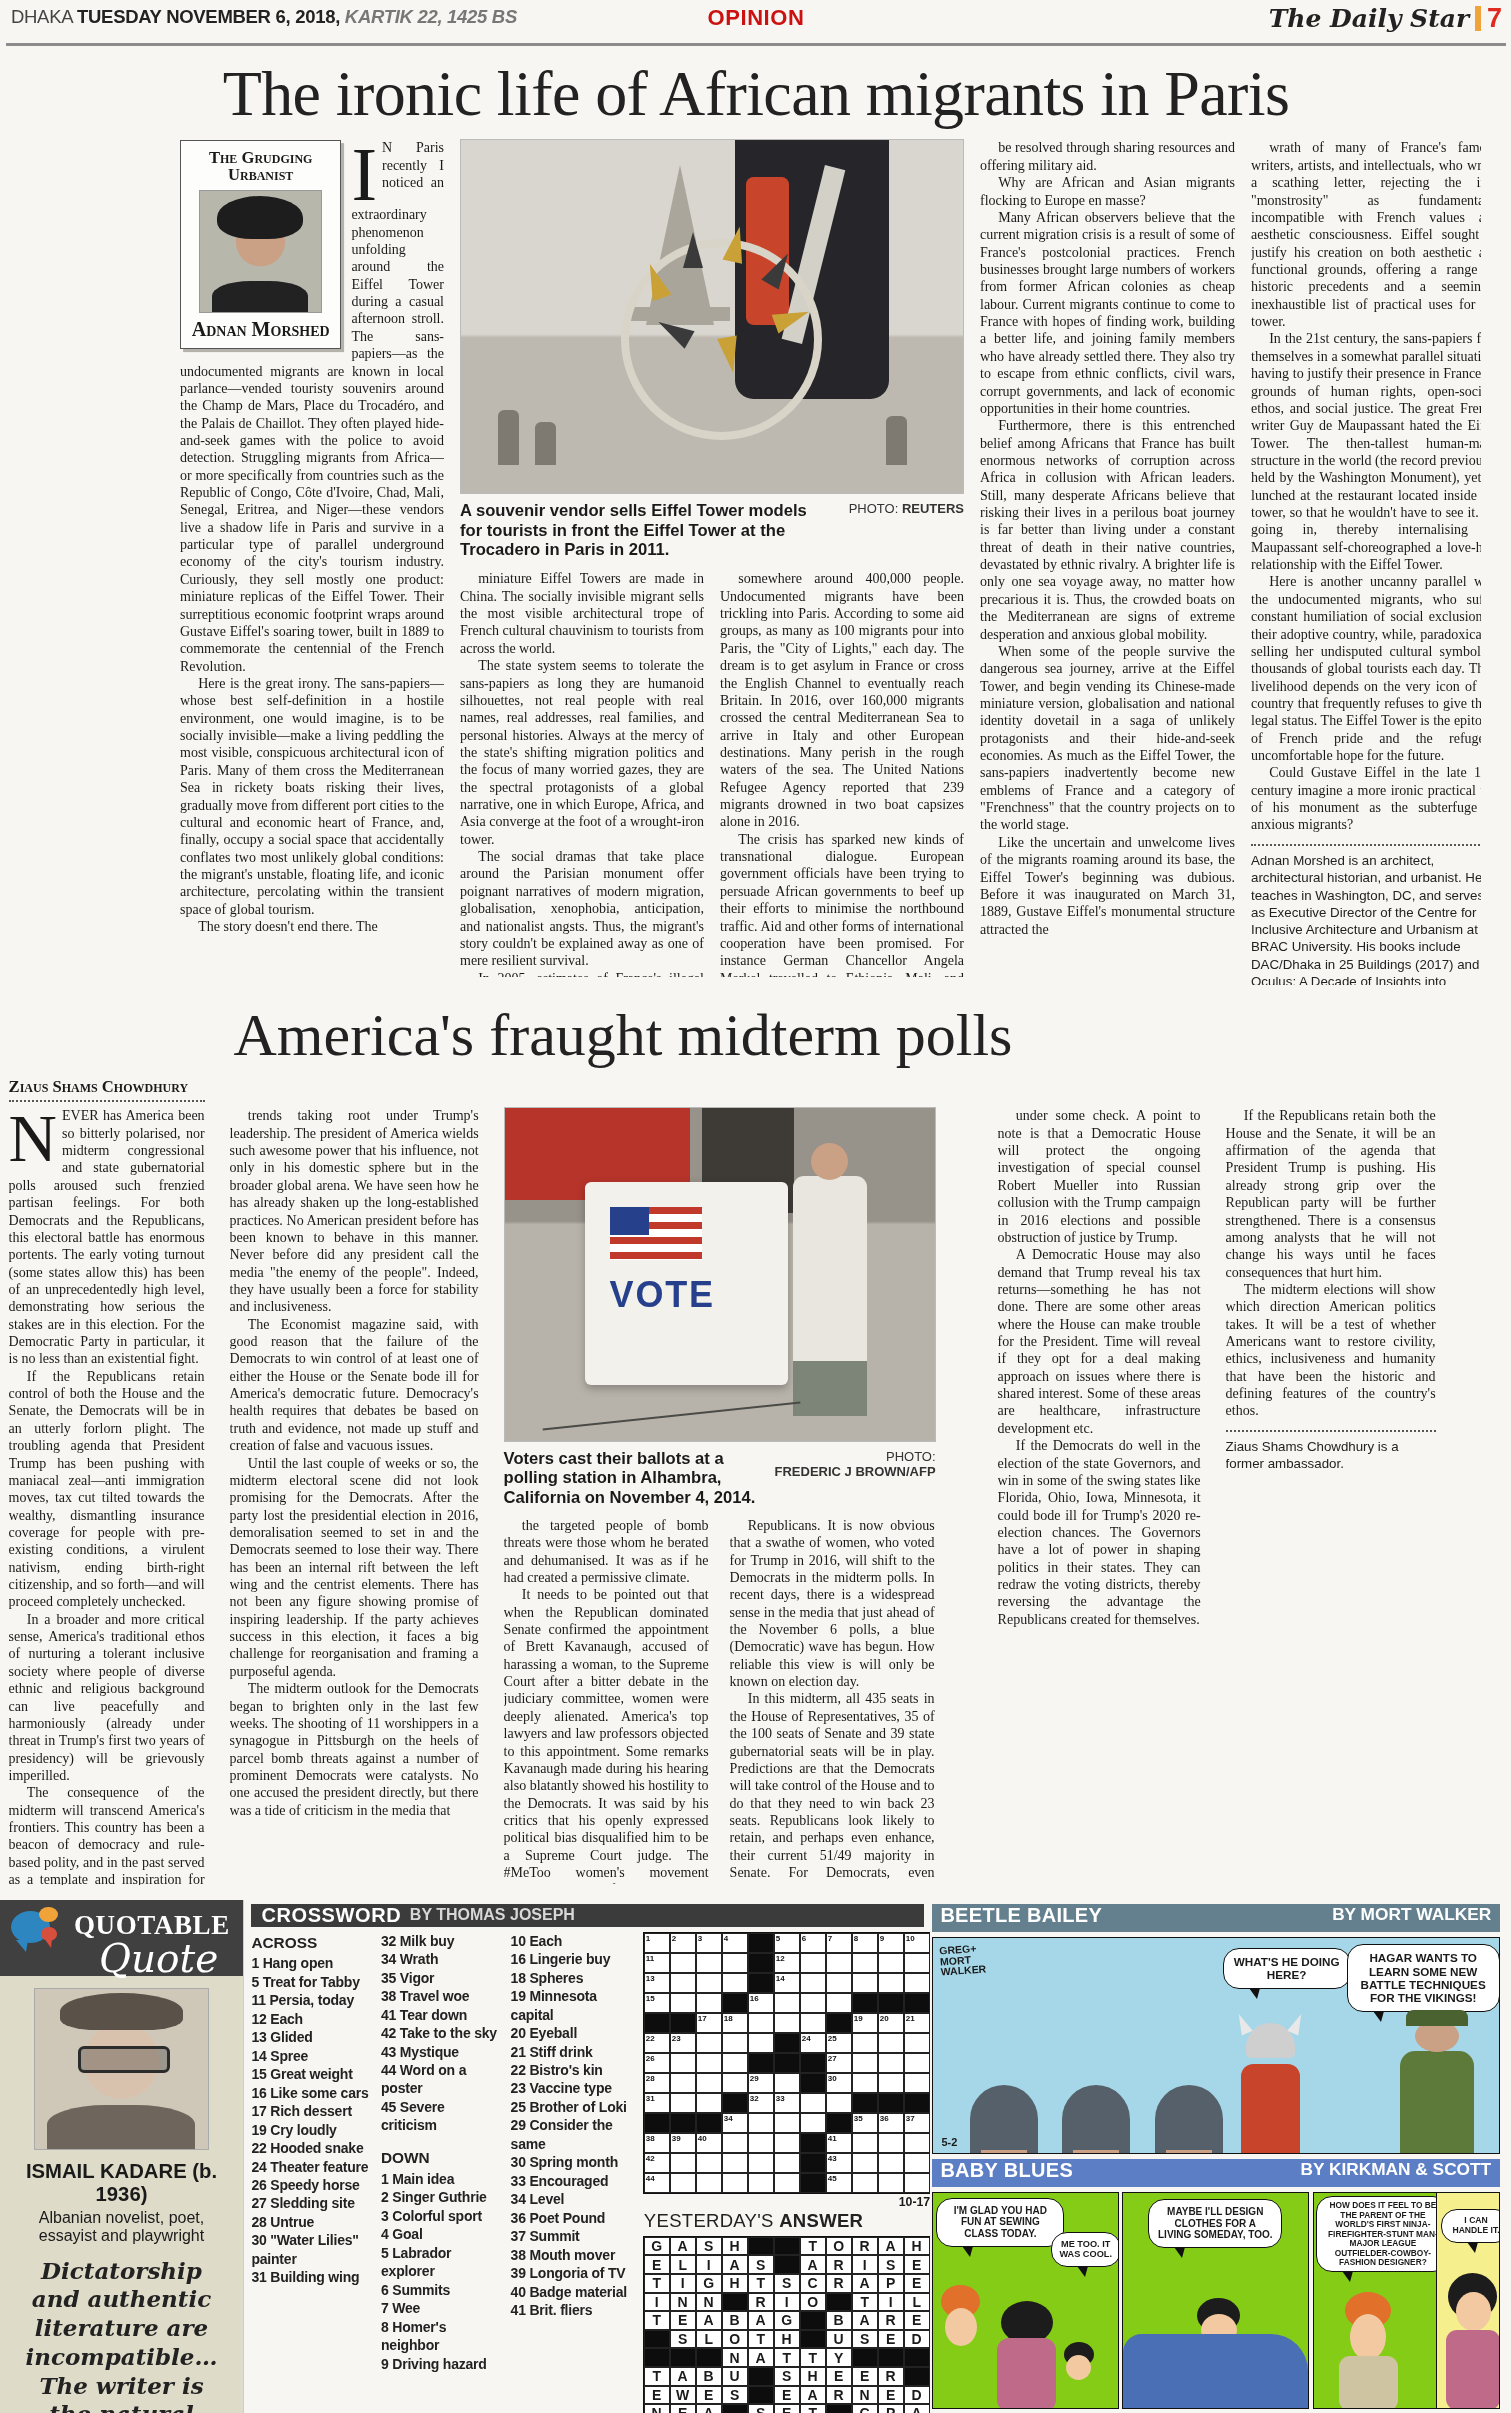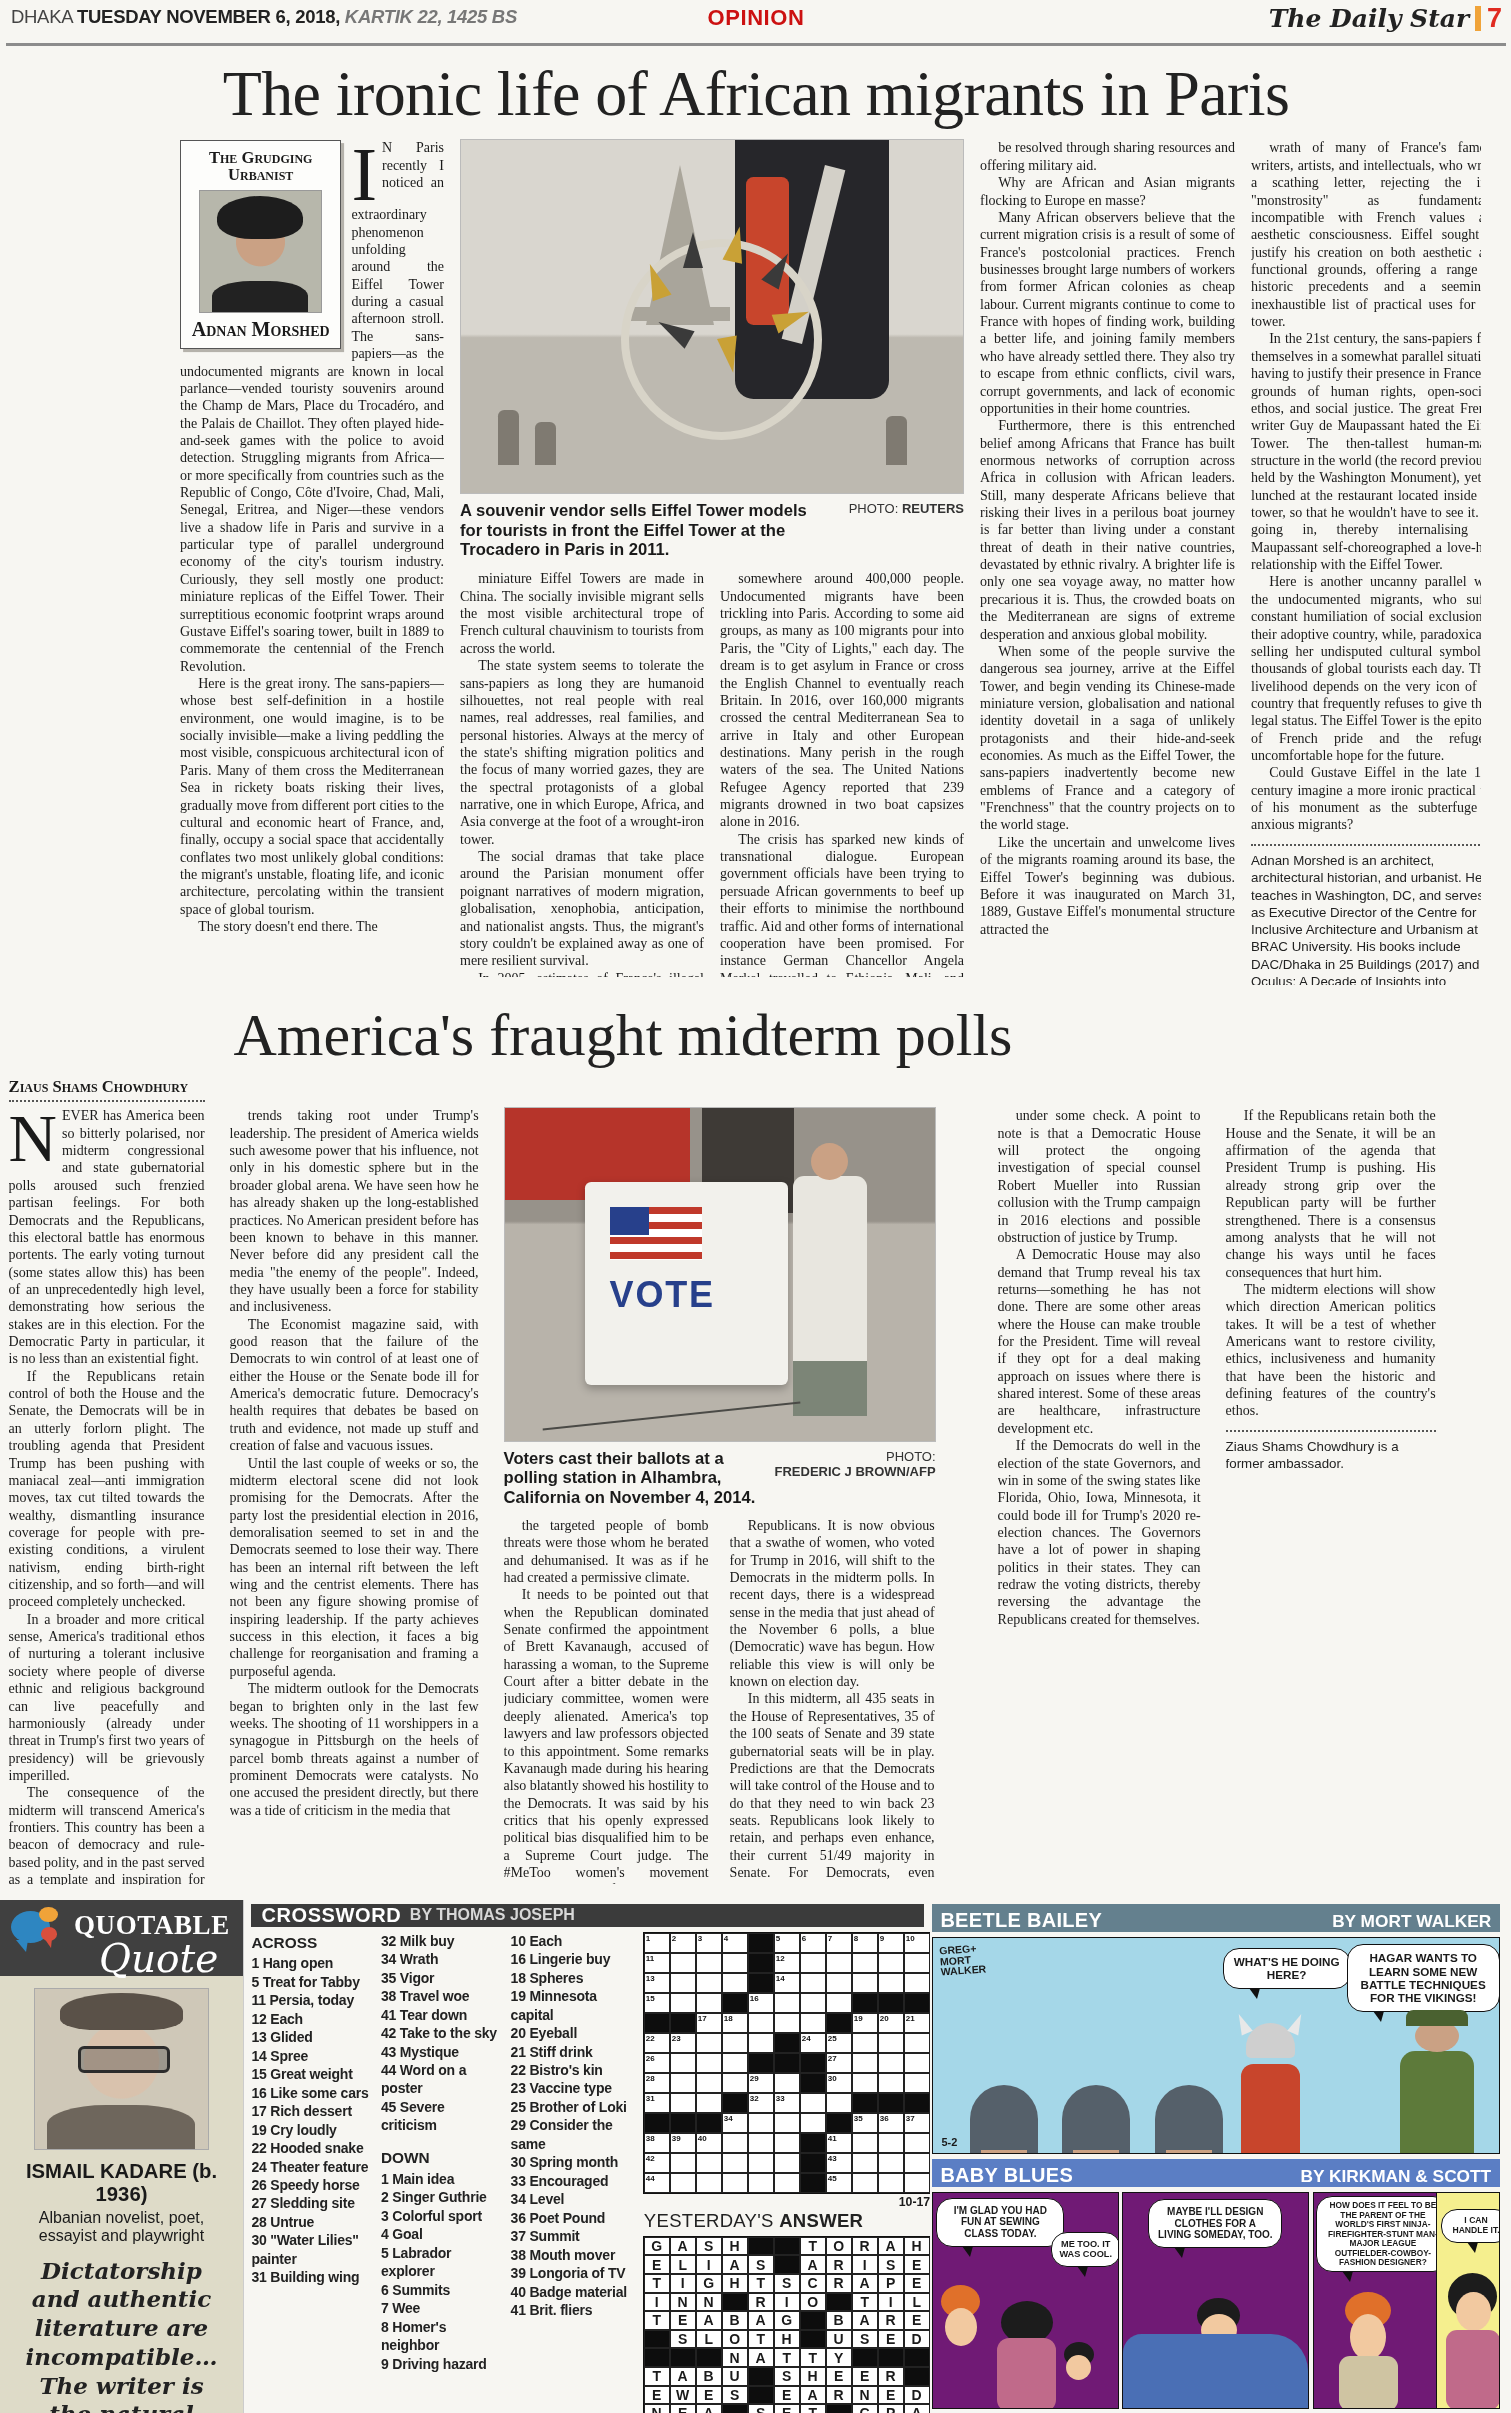--- a/index.html
+++ b/index.html
@@ -124,42 +124,42 @@
   .xgrid .cell.blk{background:#0d0d0d;}
   #puzzle .cell{height:18px;}
   #answer .cell{height:16.6px;font-family:"Liberation Sans",sans-serif;font-weight:700;font-size:14px;display:flex;align-items:center;justify-content:center;}
   .cell .num{position:absolute;left:1.2px;top:0;font-family:"Liberation Sans",sans-serif;font-weight:700;font-size:8px;color:#111;}
   #puzzle-date{text-align:right;font-family:"Liberation Sans",sans-serif;font-weight:700;font-size:12.3px;margin:1.2px 2.5px 1.2px 0;}
   #yans{font-family:"Liberation Sans",sans-serif;font-size:18.5px;letter-spacing:0.3px;margin:1.2px 0 3.7px 1.2px;color:#222;}
   #yans b{font-weight:700;}
 
   
   #comics{width:568px;flex:none;display:flex;flex-direction:column;gap:5px;padding-top:3.7px;}
-  .strip-head{height:28px;display:flex;align-items:flex-end;justify-content:space-between;padding:0 8.6px;color:#fff;font-family:"Liberation Sans",sans-serif;font-weight:700;}
+  .strip-head{height:28px;display:flex;align-items:flex-start;justify-content:space-between;padding:0 8.6px;color:#fff;font-family:"Liberation Sans",sans-serif;font-weight:700;}
   .strip-head .t{font-size:20px;letter-spacing:0.3px;}
   .strip-head .b{font-size:17.3px;}
   #bb-head{background:#64808e;}
   #bab-head{background:#5b7ec4;}
   #bb-strip{height:215px;border:1.8px solid #111;background:#a5d7e8;position:relative;overflow:hidden;}
   .bubble{position:absolute;background:#fff;border:1.8px solid #111;border-radius:16px;padding:6.2px 7.4px;font-family:"Liberation Sans",sans-serif;font-weight:700;font-size:11.7px;line-height:1.15;text-align:center;text-transform:uppercase;}
   .bubble:after{content:"";position:absolute;bottom:-11px;left:25px;border-left:8.6px solid transparent;border-right:3.7px solid transparent;border-top:11px solid #111;}
   #bb-sig{position:absolute;left:7.4px;top:6.2px;font-family:"Liberation Sans",sans-serif;font-weight:700;font-size:10.5px;line-height:1;transform:rotate(-4deg);white-space:pre-line;}
   .helmet{position:absolute;bottom:-6.2px;width:68px;height:74px;background:#55606a;border-radius:34px 34px 6.2px 6.2px;}
   .helmet:after{content:"";position:absolute;left:11px;bottom:-16px;width:46px;height:25px;background:#caa184;border-radius:0 0 18.5px 18.5px;}
   #viking{position:absolute;left:308px;bottom:-3.7px;width:59px;height:92px;background:#c8452c;border-radius:12.3px 12.3px 0 0;}
   #viking .helm{position:absolute;left:5px;top:-41px;width:49px;height:35px;background:#cfcfcf;border-radius:25px 25px 5px 5px;}
   #viking .helm:before,#viking .helm:after{content:"";position:absolute;top:-10px;border-bottom:21px solid #e8e8e8;border-left:6.2px solid transparent;border-right:6.2px solid transparent;}
   #viking .helm:before{left:-8.6px;transform:rotate(-24deg);}
   #viking .helm:after{right:-8.6px;transform:rotate(24deg);}
   #sarge{position:absolute;right:25px;bottom:-3.7px;width:74px;height:105px;background:#5d7a3a;border-radius:15px 15px 0 0;}
   #sarge:before{content:"";position:absolute;left:15px;top:-31px;width:44px;height:32px;background:#caa184;border-radius:50%;}
   #sarge:after{content:"";position:absolute;left:6.2px;top:-41px;width:62px;height:16px;background:#4a6130;border-radius:7.4px 7.4px 0 0;}
   #bb-date{position:absolute;left:8.6px;bottom:5px;font-family:"Liberation Sans",sans-serif;font-weight:700;font-size:11px;}
   #bab-strip{height:217px;display:flex;gap:3.7px;}
-  .bab-panel{border:1.8px solid #111;background:#701a75;position:relative;overflow:hidden;flex:1;}
+  .bab-panel{border:1.8px solid #111;background:#84cc16;position:relative;overflow:hidden;flex:1;}
   .head-shape{position:absolute;border-radius:50%;}
   .hair-orange{background:#e0702a;}
   .hair-black{background:#1c1c1c;}
   .skin{background:#f2c9a0;}
   .shirt-pink{background:#c06a8a;}
   .shirt-tan{background:#cfc4a2;}
   .blanket{position:absolute;left:0;bottom:0;width:100%;height:74px;background:#4a6fb5;border-radius:18.5px 37px 0 0;}
   #b3-wrap{display:flex;width:100%;height:100%;}
   #b3-left{flex:2;position:relative;}
   #b3-right{flex:1;background:#f5ef8e;border-left:1.8px solid #111;position:relative;}

